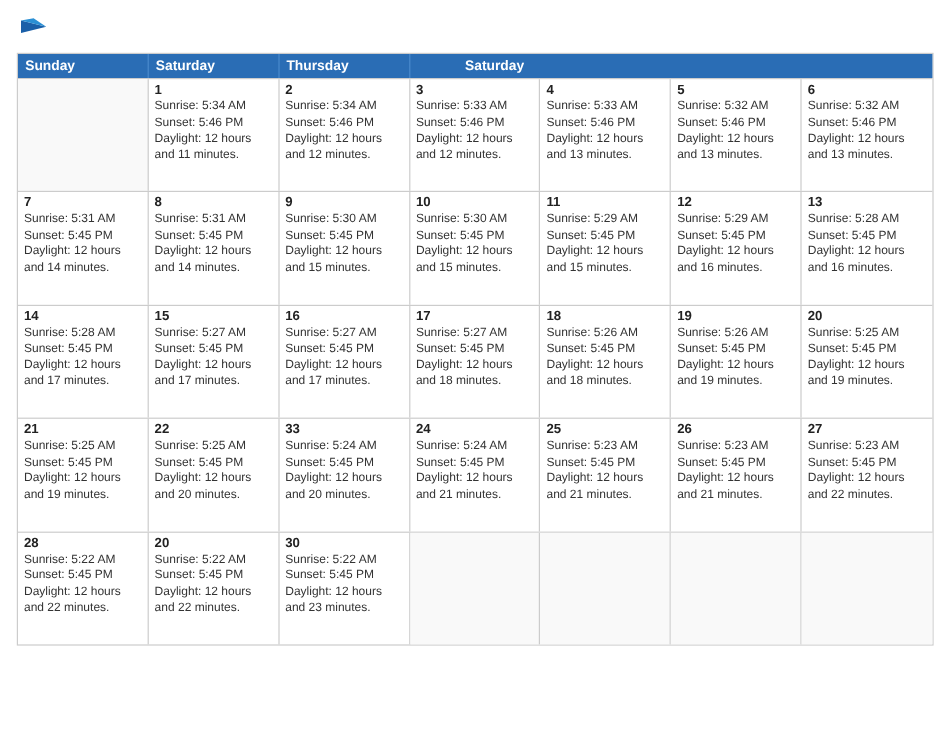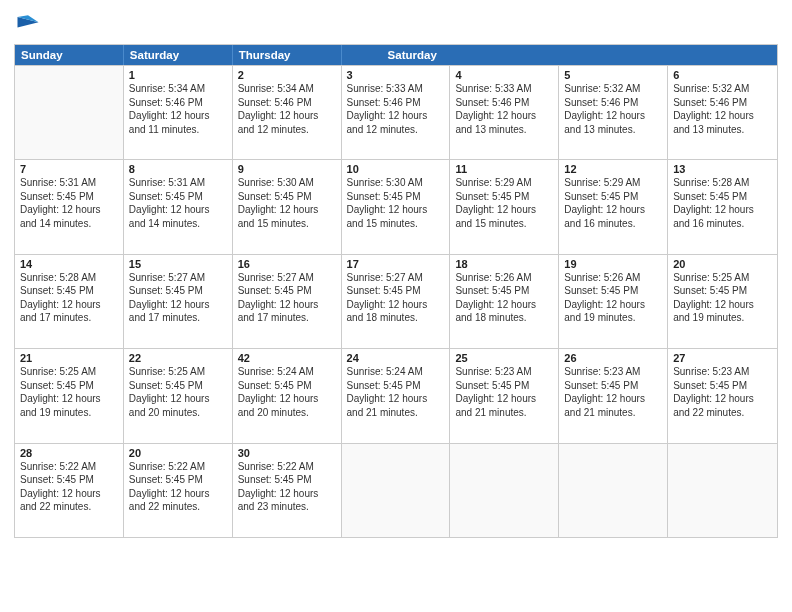--- a/index.html
+++ b/index.html
@@ -297,21 +297,21 @@
 and 19 minutes.</div>
           </div>
           <div class="cal-cell">
             <span class="cell-day">22</span>
             <div class="cell-info" style="white-space: pre-line;">Sunrise: 5:25 AM
 Sunset: 5:45 PM
 Daylight: 12 hours
 and 20 minutes.</div>
           </div>
           <div class="cal-cell">
-            <span class="cell-day">42</span>
+            <span class="cell-day">33</span>
             <div class="cell-info" style="white-space: pre-line;">Sunrise: 5:24 AM
 Sunset: 5:45 PM
 Daylight: 12 hours
 and 20 minutes.</div>
           </div>
           <div class="cal-cell">
             <span class="cell-day">24</span>
             <div class="cell-info" style="white-space: pre-line;">Sunrise: 5:24 AM
 Sunset: 5:45 PM
 Daylight: 12 hours

